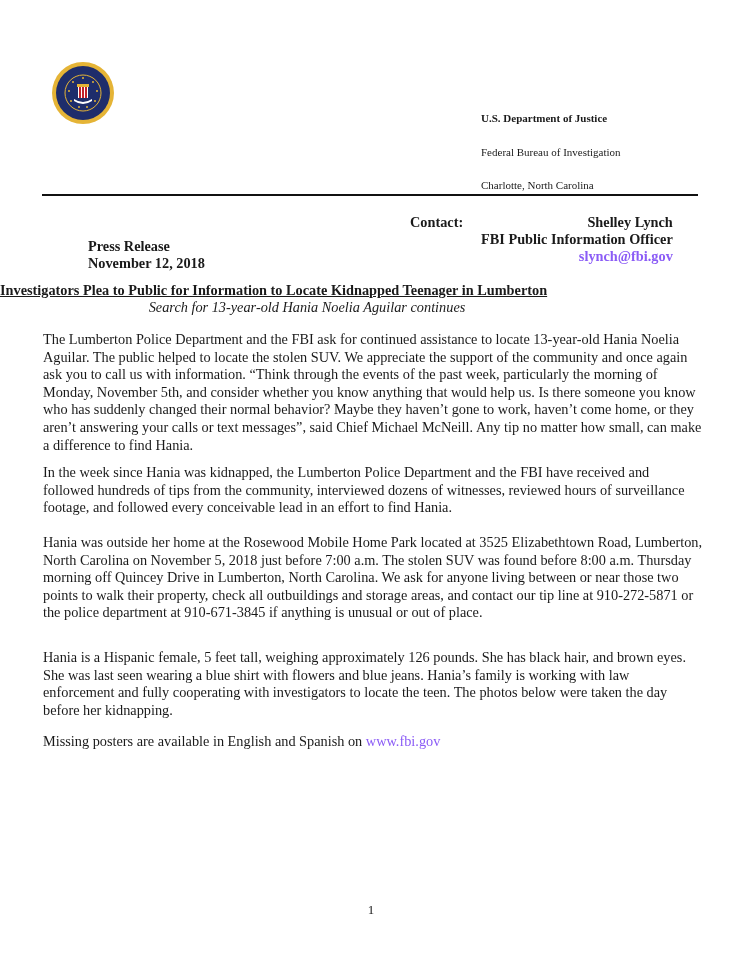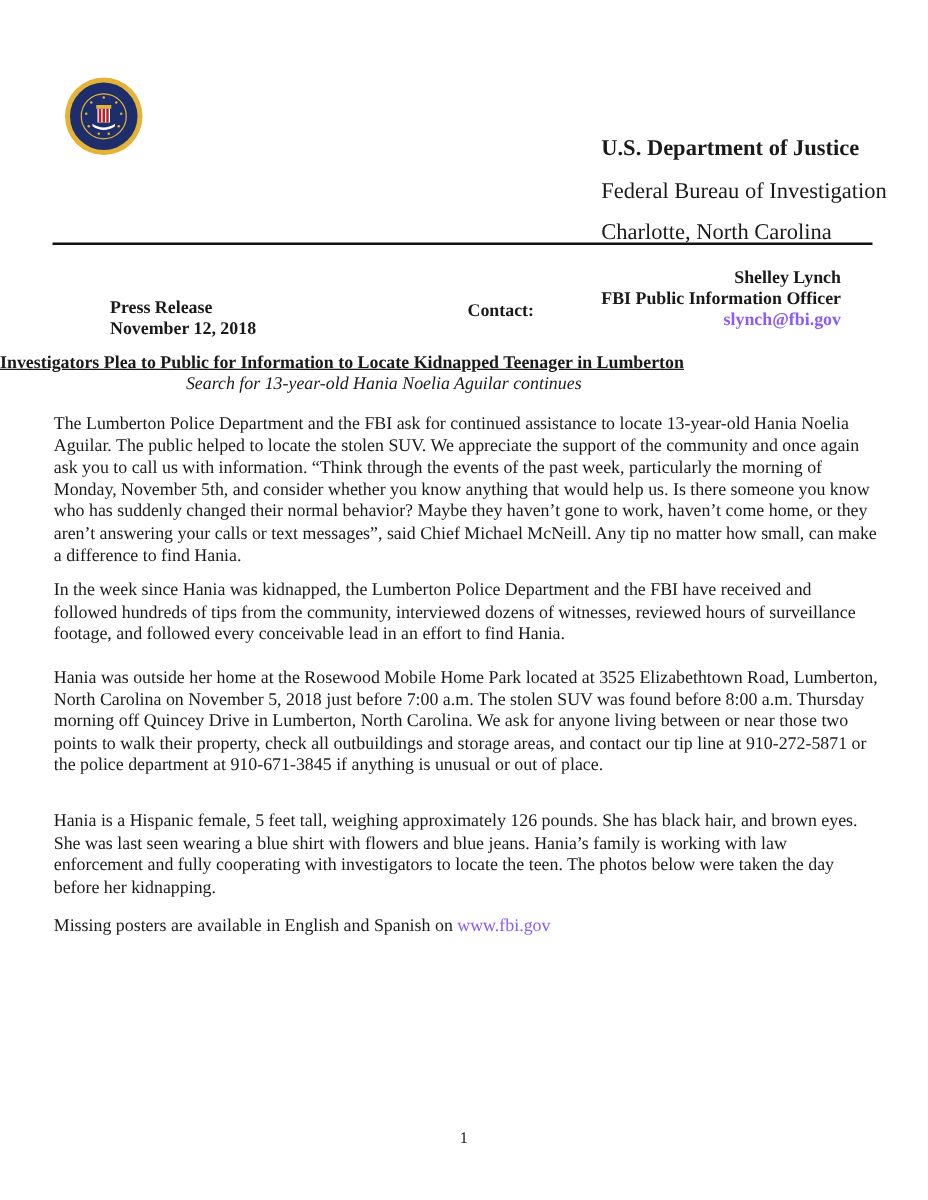--- a/index.html
+++ b/index.html
@@ -1,26 +1,26 @@
 <!DOCTYPE html>
 <html><head>
 <meta charset="utf-8">
 <style>
   html, body { margin: 0; padding: 0; background: #ffffff; }
   body { width: 742px; height: 960px; position: relative; overflow: hidden;
          font-family: "Liberation Serif", serif; color: #1a1a1a; }
   .seal { position: absolute; left: 51px; top: 61px; width: 64px; height: 64px; }
-  .agency { position: absolute; left: 481px; top: 110px; font-size: 18px; line-height: 17px; }
+  .agency { position: absolute; left: 481px; top: 110px; font-size: 11px; line-height: 17px; }
   .agency .dept { font-weight: bold; }
   .agency .l2 { position: absolute; top: 34px; white-space: nowrap; }
   .agency .l3 { position: absolute; top: 67px; white-space: nowrap; text-align: right; }
   .rule { position: absolute; left: 42px; top: 194px; width: 656px; height: 2px; background: #111; }
   .hdr { position: absolute; font-weight: bold; font-size: 14.3px; line-height: 17px; }
   .hdr-left { left: 88px; top: 214px; margin-top: 24px; }
-  .hdr-contact { left: 374px; top: 214px; margin-top: 27px; }
+  .hdr-contact { left: 410px; top: 214px; }
   .hdr-right { left: 481px; top: 214px; text-align: right; }
   a.link { color: #8b5cf6; }
   .title { position: absolute; left: 0; width: 720px; top: 282px; text-align: left;
            font-weight: bold; font-size: 14.3px; text-decoration: underline; line-height: 17px; }
   .subtitle { position: absolute; left: 0; width: 614px; top: 299px; text-align: center;
               font-style: italic; font-size: 14.3px; line-height: 17px; }
   .para { position: absolute; left: 43px; width: 660px; font-size: 14.3px; line-height: 17.6px; }
   .p1 { top: 331px; }
   .p2 { top: 464px; }
   .p3 { top: 534px; }

